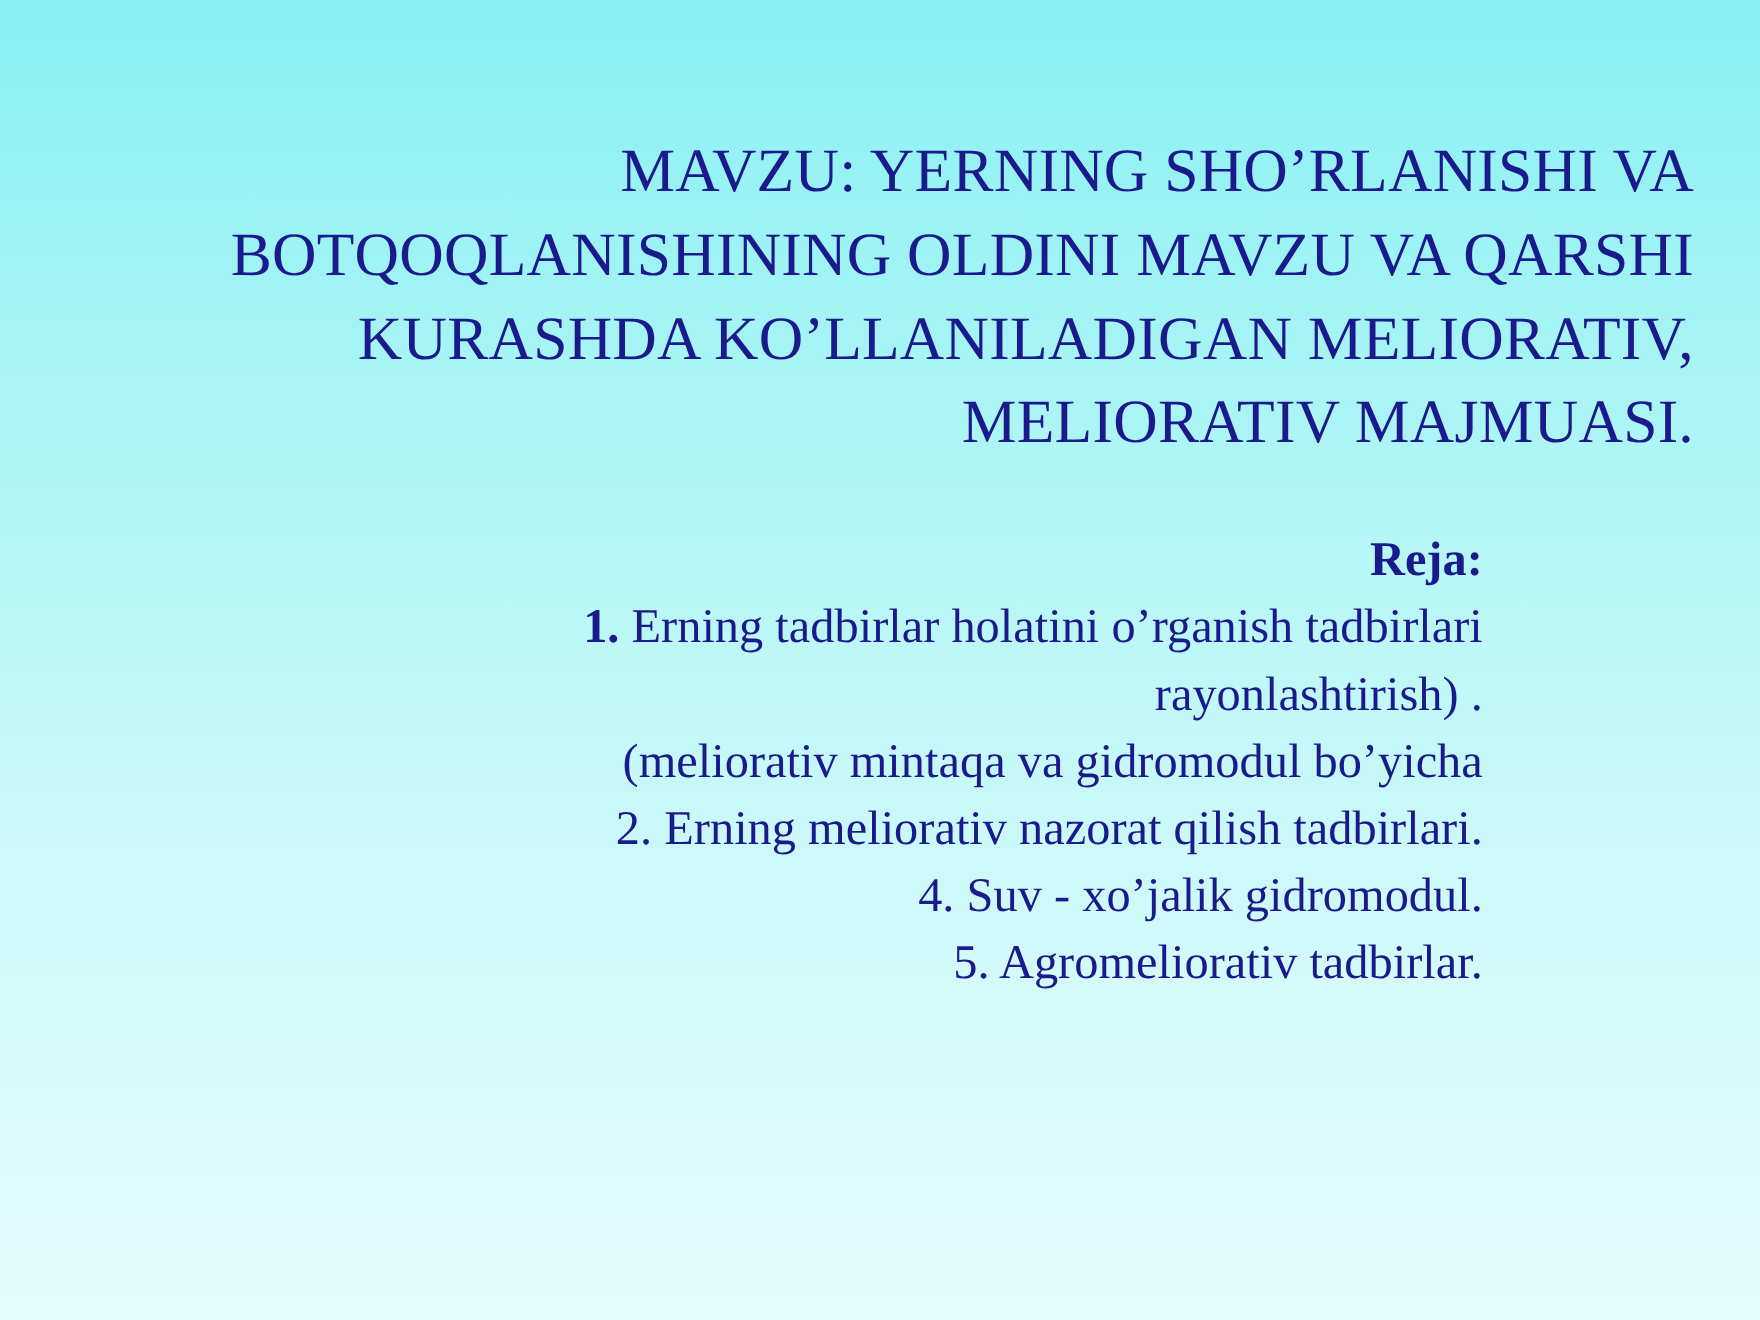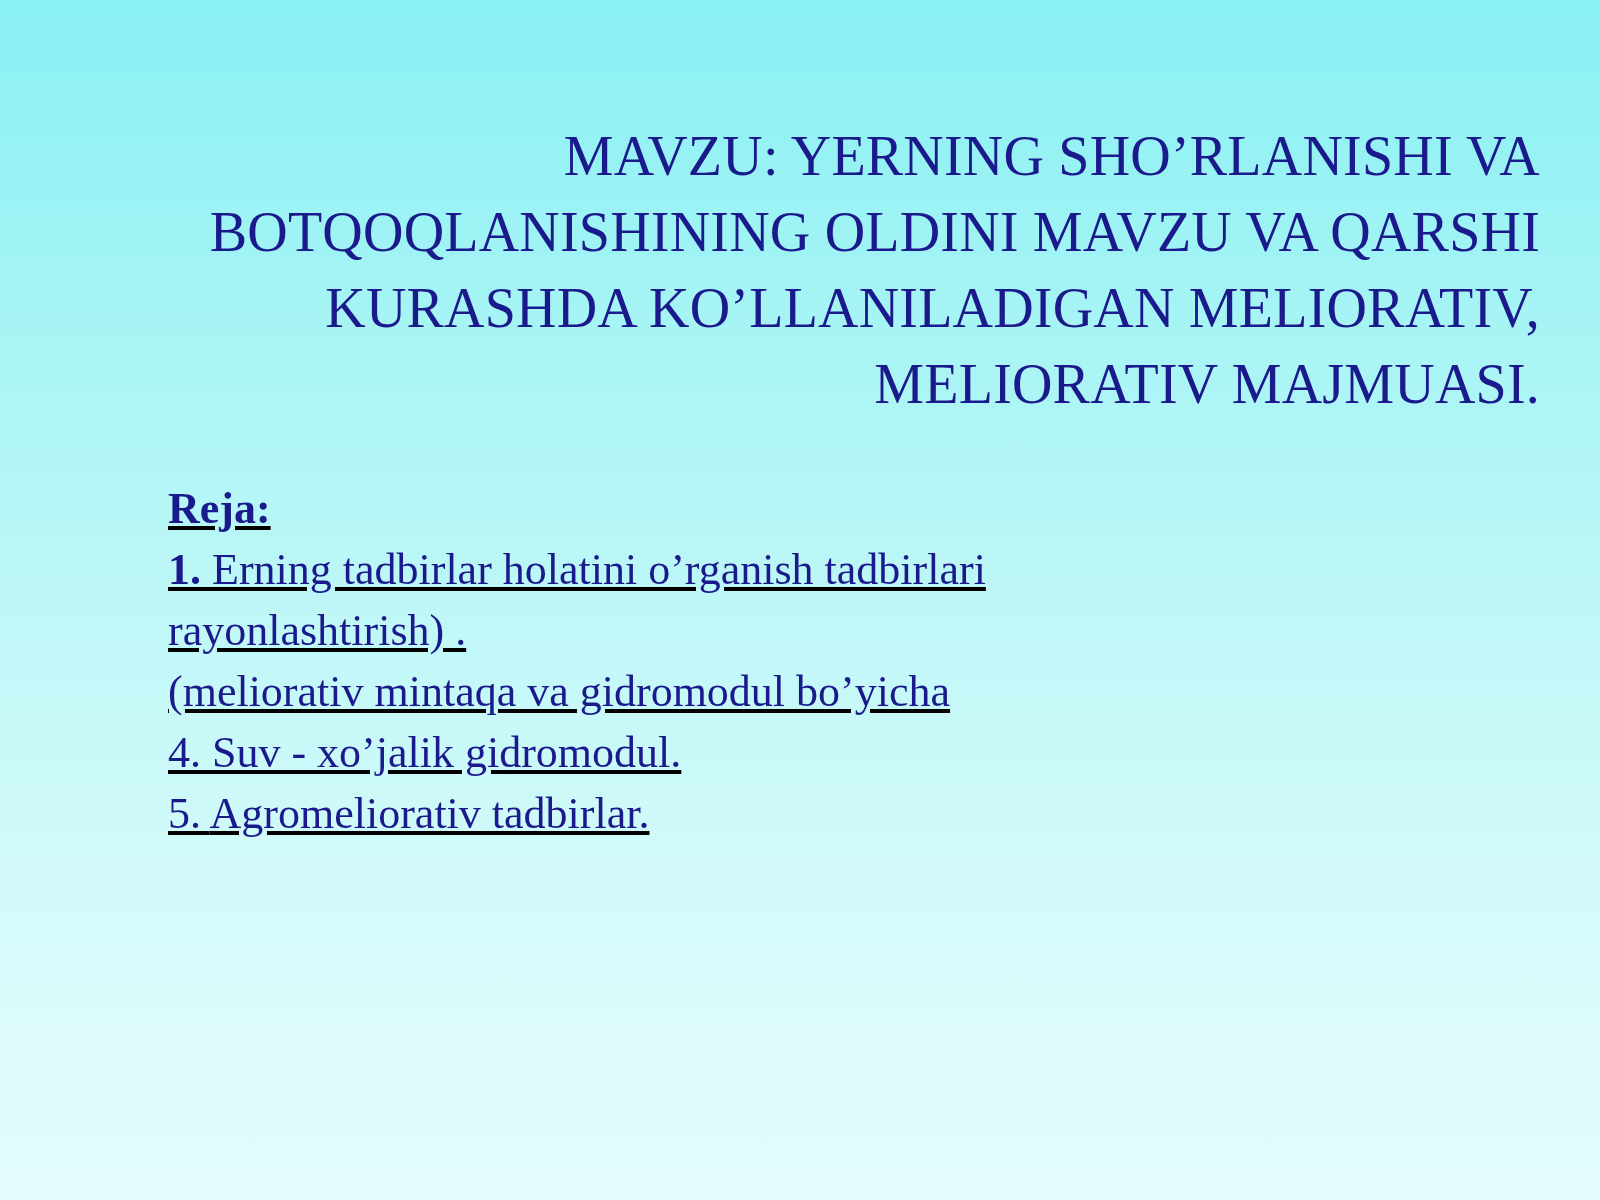--- a/index.html
+++ b/index.html
@@ -46,22 +46,21 @@
     white-space: nowrap;
     font-weight: normal;
   }
 
   
   #reja-block {
     position: absolute;
     left: 168px;
     top: 478px;
     width: 1180px;
-    text-align: left;
-    text-decoration: underline;
+    text-align: right;
   }
   .body-line {
     color: #1a1a8c;
     font-size: 44px;
     line-height: 61px;
     white-space: nowrap;
   }
   .num {
     font-weight: normal;
   }
@@ -87,20 +86,23 @@
   <div id="reja-block">
 
     <div class="body-line heading">Reja:</div>
 
     <div class="body-line">
       <span class="num-bold">1. </span><span>Erning tadbirlar holatini o’rganish tadbirlari</span>
     </div>
     <div class="body-line">rayonlashtirish) .</div>
     <div class="body-line">(meliorativ mintaqa va gidromodul bo’yicha</div>
 
+    <div class="body-line">
+      <span class="num">2. </span><span>Erning meliorativ nazorat qilish tadbirlari.</span>
+    </div>
 
     <div class="body-line">
       <span class="num">4. </span><span>Suv - xo’jalik gidromodul.</span>
     </div>
 
     <div class="body-line">
       <span class="num">5. </span><span>Agromeliorativ tadbirlar.</span>
     </div>
 
   </div>

